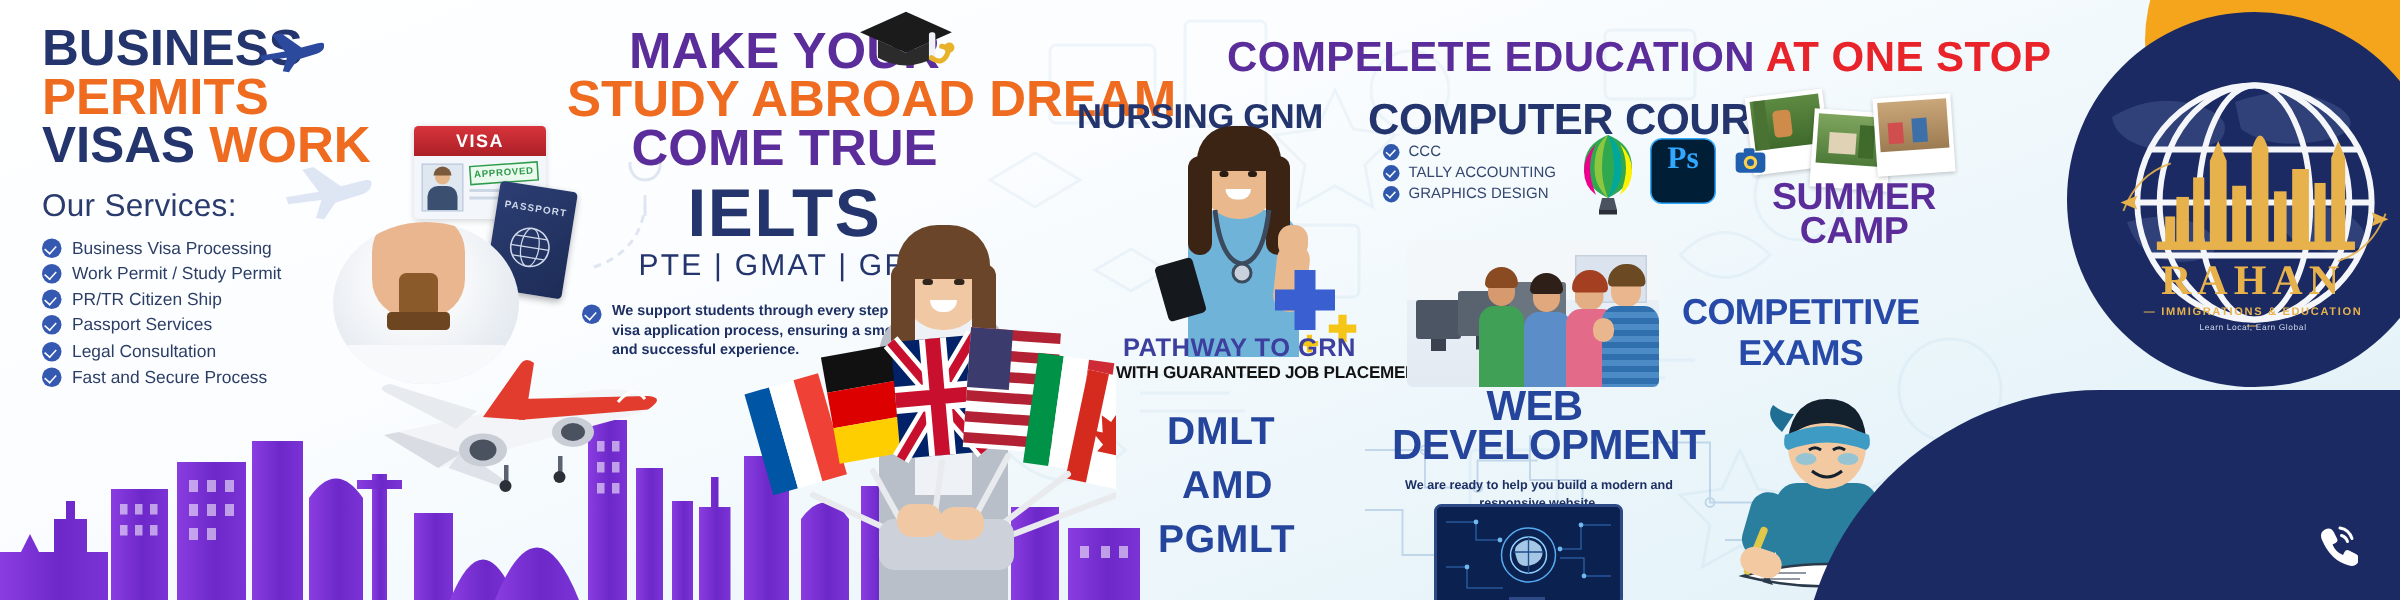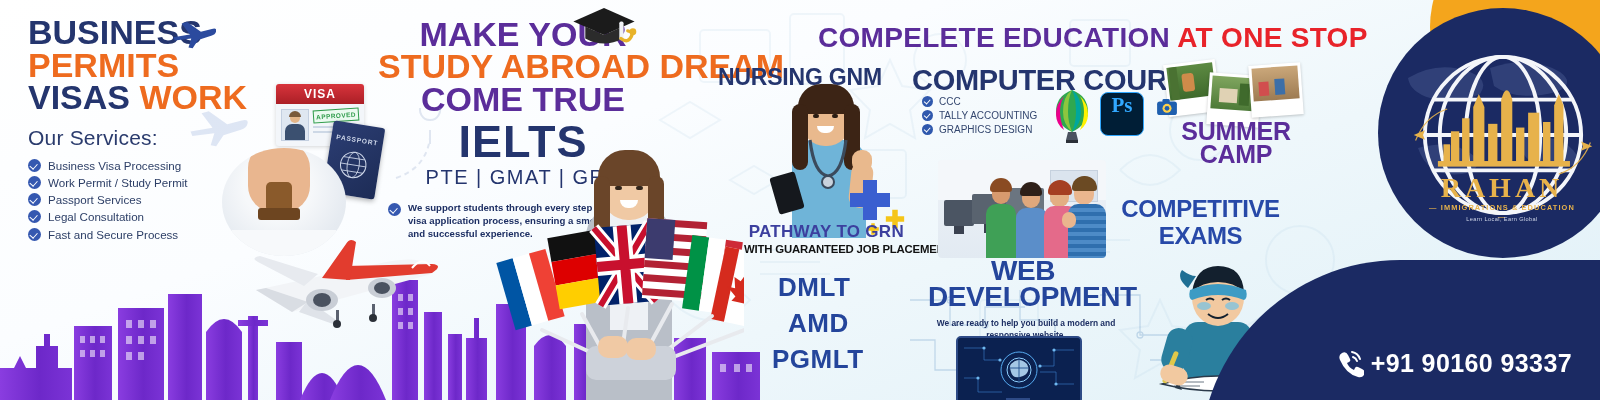--- a/index.html
+++ b/index.html
@@ -210,20 +210,24 @@
     </div>
     <div id="ourServices">Our Services:</div>
     <ul id="svcList">
       <li>
           <span class="tick"></span>
           <span>Business Visa Processing</span>
         </li>
       <li>
           <span class="tick"></span>
           <span>Work Permit / Study Permit</span>
+        </li>
+      <li>
+          <span class="tick"></span>
+          <span>PR/TR Citizen Ship</span>
         </li>
       <li>
           <span class="tick"></span>
           <span>Passport Services</span>
         </li>
       <li>
           <span class="tick"></span>
           <span>Legal Consultation</span>
         </li>
       <li>
@@ -641,16 +645,15 @@
     <span style="opacity:.85;">—</span> <span>IMMIGRATIONS &amp; EDUCATION</span> <span style="opacity:.85;">—</span>
   </div>
   <div id="logoTag">Learn Local, Earn Global</div>
 
   <div id="phoneBar">
     <svg style="width:28px;height:28px;" viewBox="0 0 28 28">
       <path d="M6 3 q4 -2 6 2 l2 4 q1 2 -1 3 l-2 1 q2 5 7 7 l1 -2 q1 -2 3 -1 l4 2 q4 2 2 6 q-2 3 -6 2 Q10 24 4 10 q-2 -5 2 -7 Z" fill="#fff"></path>
       <path d="M16 2 q6 1 8 7" stroke="#fff" stroke-width="2" fill="none" stroke-linecap="round"></path>
       <path d="M17 7 q3 1 4 4" stroke="#fff" stroke-width="2" fill="none" stroke-linecap="round"></path>
     </svg>
-    <span>+91 90160 93337</span>
   </div>
 
 </div>
 
 </body></html>

